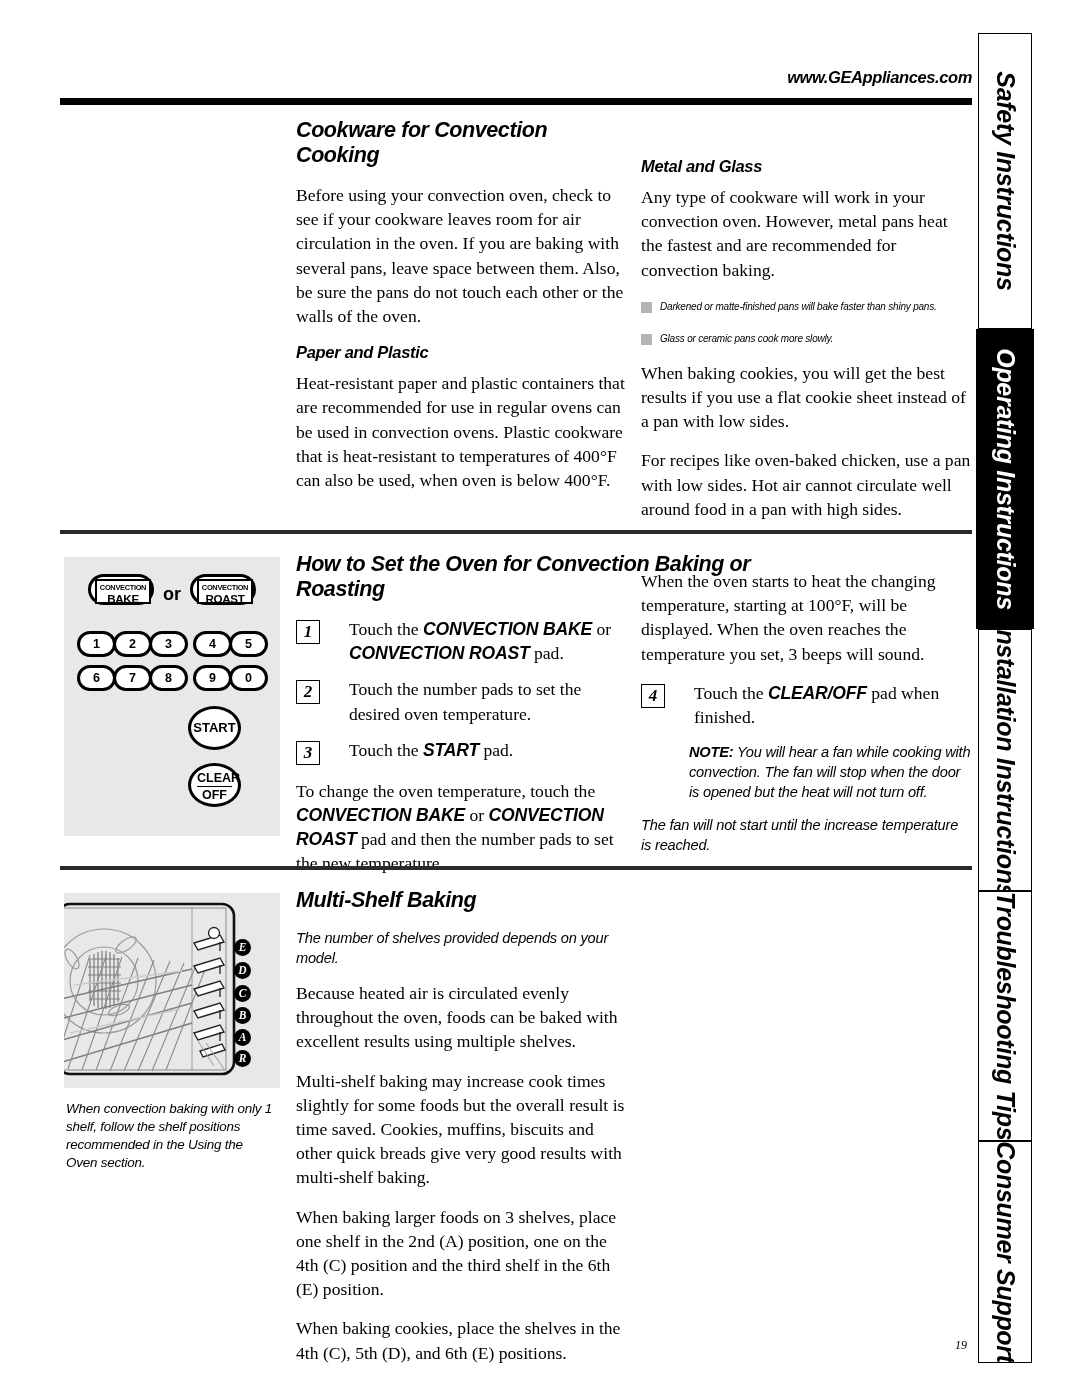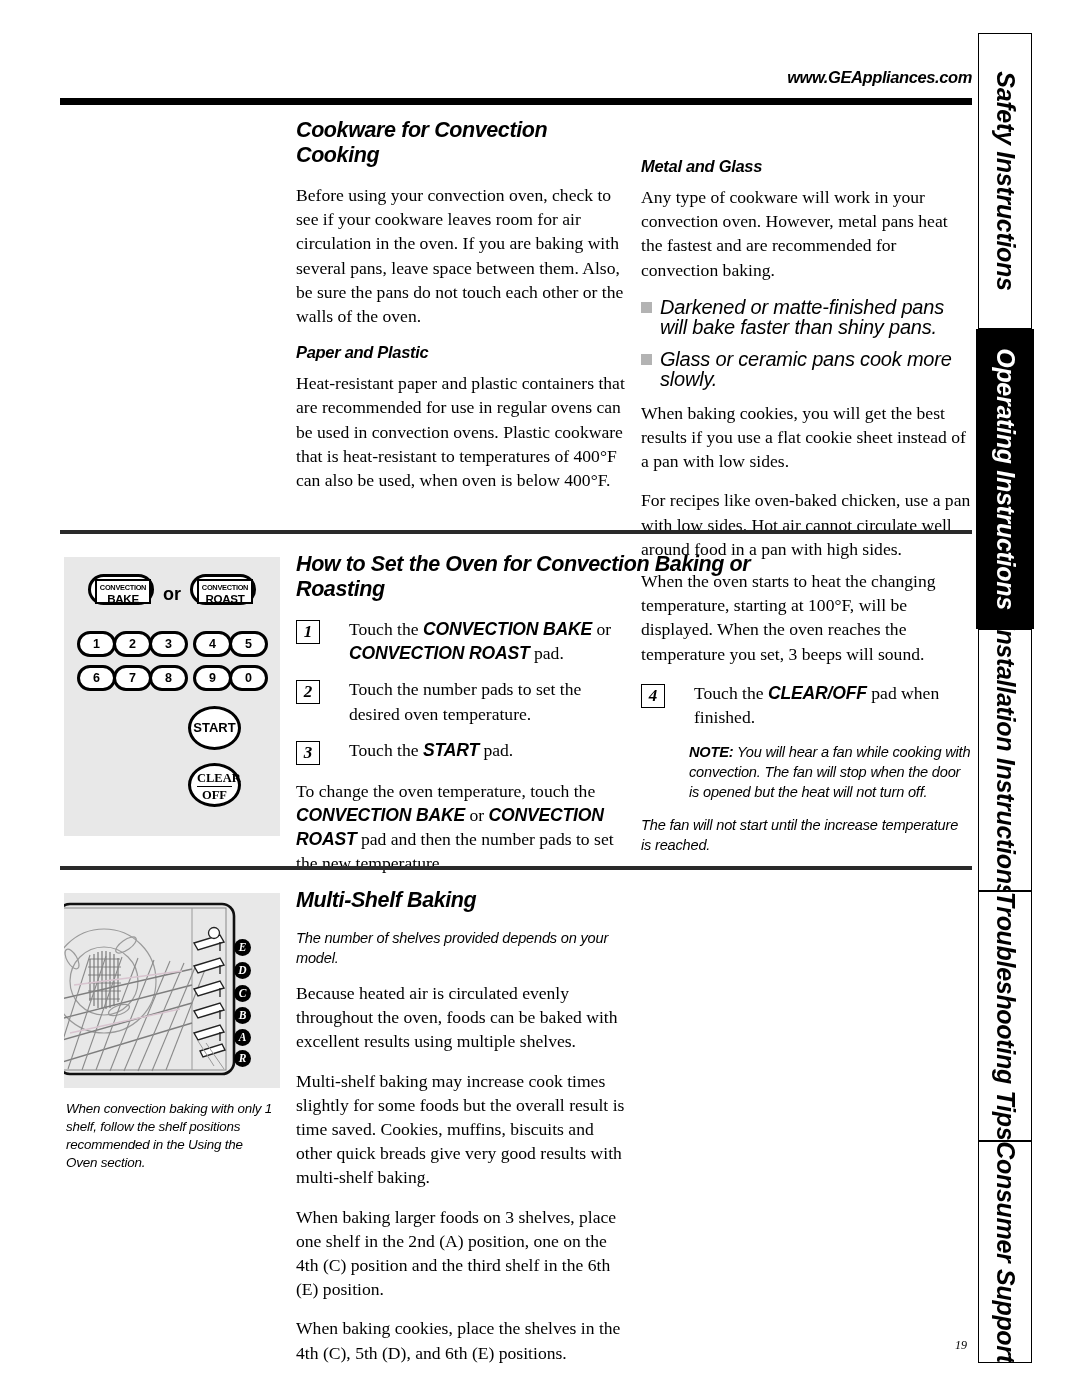--- a/index.html
+++ b/index.html
@@ -143,21 +143,21 @@
   .bullet-sq {
     width: 11px;
     height: 11px;
     background: #b3b3b3;
     flex: 0 0 11px;
     margin: 5px 8px 0 0;
   }
   .bullet-txt {
     font-family: "Liberation Sans", sans-serif;
     font-style: italic;
-    font-size: 20px;
+    font-size: 10px;
     line-height: 20px;
     letter-spacing: -0.2px;
   }
 
   
   .step-row {
     display: flex;
     margin: 0 0 12px 0;
   }
   .step-num {
@@ -265,21 +265,20 @@
     width: 53px; height: 44px;
     font-size: 13px;
     line-height: 38px;
   }
   #clearoff-key {
     left: 124px; top: 206px;
     width: 53px; height: 44px;
     font-size: 12.5px;
     line-height: 14px;
     padding-top: 5px;
-    font-family: Liberation Serif, serif;
   }
   #clearoff-key .co-1 {
     display: block;
     border-bottom: 1.8px solid #000;
     margin: 0 6px;
     padding-bottom: 1px;
   }
   #clearoff-key .co-2 { display: block; padding-top: 1px; }
 
   

